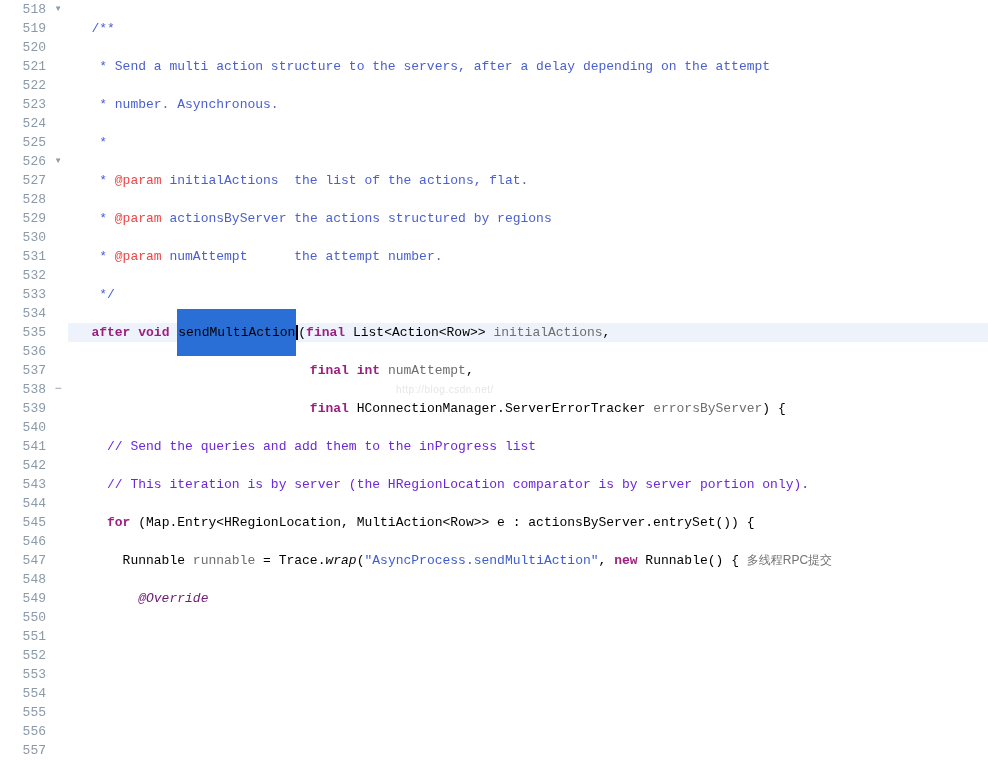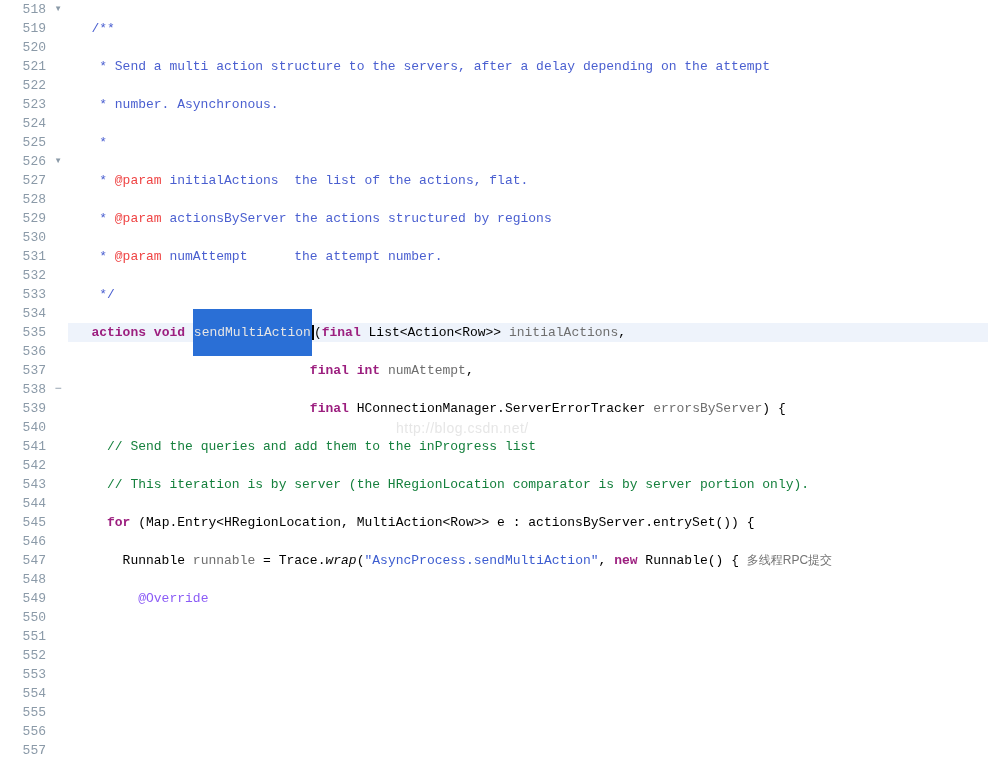--- a/index.html
+++ b/index.html
@@ -5,32 +5,32 @@
 * { margin:0; padding:0; box-sizing:border-box; }
 body { font-family: Consolas, "Courier New", monospace; font-size:13px; background:#fff; line-height:19px; position:relative; width:988px; height:762px; overflow:hidden; }
 .editor { display:flex; position:relative; }
 .gutter { width:52px; background:#fff; color:#8b9aa8; text-align:right; padding-right:6px; user-select:none; flex:0 0 52px; }
 .gutter .ln { height:19px; }
 .foldcol { width:12px; flex:0 0 12px; position:relative; }
 .fold { color:#8b9aa8; font-size:12px; position:relative; height:19px; text-align:center; }
 .code { flex:1; position:relative; padding-left:4px; white-space:pre; }
 .line { height:19px; }
 .hl-line { background:#eef3fb; }
-.c-comment    { color:#15803d;text-align:center; }
+.c-comment    { color:#6d28d9;text-align:center; }
 .c-javadoc    { color:#4a5fd0; }
 .c-tag        { color:#ef4444; font-weight:normal; }
 .c-keyword    { color:#9c1f7f; font-weight:bold; }
-.c-ann        { color:#8b5cf6; }
+.c-ann        { color:#701a75;font-style:italic; }
 .c-string     { color:#3d5dd0; }
 .c-param      { color:#6e6e6e; }
 .c-ital       { font-style:italic;font-family:Liberation Mono, monospace; }
-.sel { background:#2a6fd6; color:#e5e5e5; padding:16px 1px; }
+.sel { background:#2a6fd6; color:#000000; padding:16px 1px; }
 .cursor { border:1px solid #000; display:inline-block; width:0px; height:15px; vertical-align:middle; }
 .cn-ann { color:#737373; font-family:"Microsoft YaHei","SimSun",sans-serif; font-size:12px; }
-.watermark { position:absolute; left:396px; top:380px; color:#e6e6e6; font-size:14px; letter-spacing:0.5px; pointer-events:none; z-index:0; font-family:Arial,sans-serif;margin-top:39px; }
+.watermark { position:absolute; left:396px; top:380px; color:#e6e6e6; font-size:10px; letter-spacing:0.5px; pointer-events:none; z-index:0; font-family:Arial,sans-serif; }
 .code-layer { position:relative; z-index:1; }
 </style>
 </head>
 <body>
 
 <div class="watermark">http://blog.csdn.net/</div>
 
 <div class="editor code-layer">
 
   <div class="gutter" id="gutter">
@@ -84,21 +84,21 @@
 
   <div class="code">
 <div class="line"><span class="c-javadoc">   <span>/**</span></span></div>
 <div class="line"><span class="c-javadoc">   <span> * Send a multi action structure to the servers, after a delay depending on the attempt</span></span></div>
 <div class="line"><span class="c-javadoc">   <span> * number. Asynchronous.</span></span></div>
 <div class="line"><span class="c-javadoc">   <span> *</span></span></div>
 <div class="line"><span class="c-javadoc">    * <span class="c-tag">@param</span> <span>initialActions</span>  <span>the list of the actions, flat.</span></span></div>
 <div class="line"><span class="c-javadoc">    * <span class="c-tag">@param</span> <span>actionsByServer</span> <span>the actions structured by regions</span></span></div>
 <div class="line"><span class="c-javadoc">    * <span class="c-tag">@param</span> <span>numAttempt</span>      <span>the attempt number.</span></span></div>
 <div class="line"><span class="c-javadoc">   <span> */</span></span></div>
-<div class="line hl-line">   <span class="c-keyword">actions</span> <span class="c-keyword">void</span> <span class="sel">sendMultiAction</span><span class="cursor"></span>(<span class="c-keyword">final</span> <span>List&lt;Action&lt;Row&gt;&gt;</span> <span class="c-param">initialActions</span>,</div>
+<div class="line hl-line">   <span class="c-keyword">after</span> <span class="c-keyword">void</span> <span class="sel">sendMultiAction</span><span class="cursor"></span>(<span class="c-keyword">final</span> <span>List&lt;Action&lt;Row&gt;&gt;</span> <span class="c-param">initialActions</span>,</div>
 <div class="line">                               <span class="c-keyword">final</span> <span class="c-keyword">int</span> <span class="c-param">numAttempt</span>,</div>
 <div class="line">                               <span class="c-keyword">final</span> <span>HConnectionManager.ServerErrorTracker</span> <span class="c-param">errorsByServer</span>) {</div>
 <div class="line">     <span class="c-comment">// Send the queries and add them to the inProgress list</span></div>
 <div class="line">     <span class="c-comment">// This iteration is by server (the HRegionLocation comparator is by server portion only).</span></div>
 <div class="line">     <span class="c-keyword">for</span><span> (Map.Entry&lt;HRegionLocation, MultiAction&lt;Row&gt;&gt; e : actionsByServer.entrySet()) {</span></div>
 <div class="line">       <span>Runnable </span><span class="c-param">runnable</span><span> = Trace.</span><span class="c-ital">wrap</span><span>(</span><span class="c-string">"AsyncProcess.sendMultiAction"</span><span>, </span><span class="c-keyword">new</span><span> Runnable() { </span><span class="cn-ann">多线程RPC提交</span></div>
 <div class="line">         <span class="c-ann">@Override</span></div>
 
 
 

